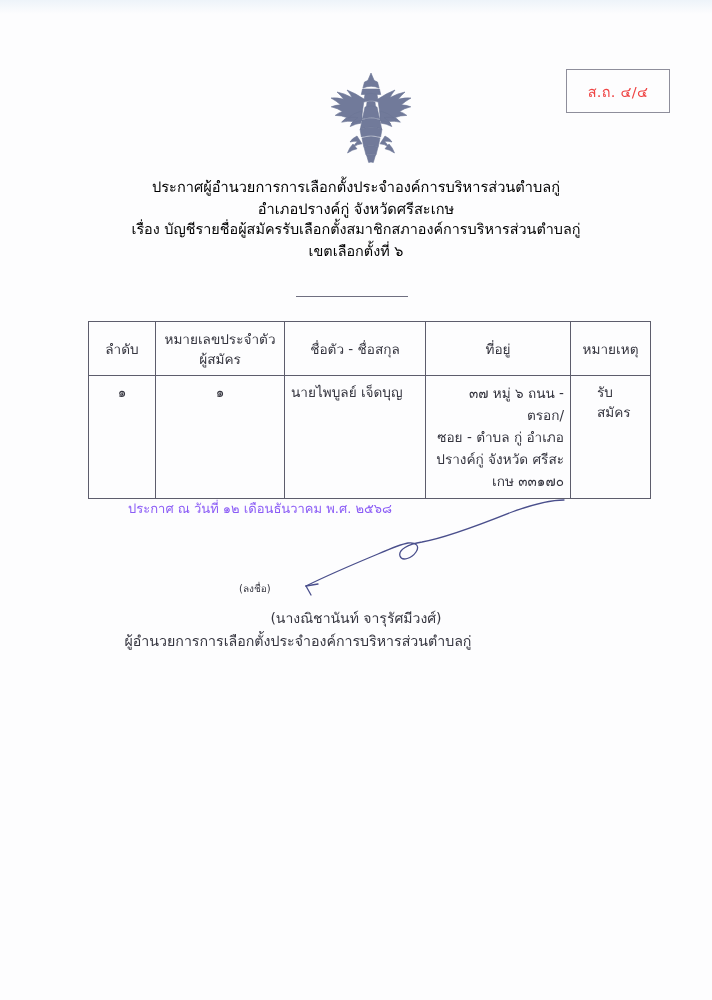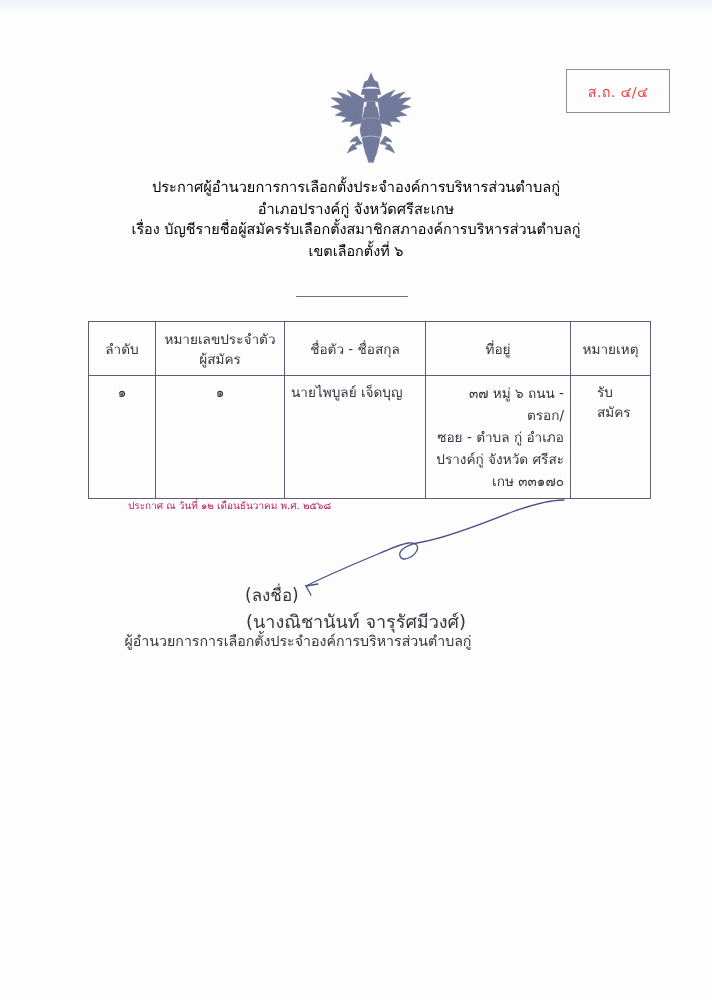--- a/index.html
+++ b/index.html
@@ -118,51 +118,51 @@
   .tbl tbody td.c-name    { }
   .tbl tbody td.c-address { padding-left: 10px; }
   .tbl tbody td.c-note    { padding-left: 26px; }
   .addr-line { display: block; line-height: 22px; }
 
   
   .date-line {
     position: absolute;
     left: 128px;
     top: 498px;
-    font-size: 10px;
-    color: #be185d;
+    font-size: 13px;
+    color: #8b5cf6;
     white-space: nowrap;
   }
 
   
   .sig-ink {
     position: absolute;
     left: 296px;
     top: 498px;
     width: 290px;
     height: 100px;
     pointer-events: none;
   }
   .sig-ink svg { display: block; width: 100%; height: 100%; }
 
   .sig-signed {
     position: absolute;
-    left: 245px;
+    left: 239px;
     top: 581px;
-    font-size: 17px;
+    font-size: 10px;
     color: #35353f;
     white-space: nowrap;
   }
   .sig-name {
     position: absolute;
     left: 0;
     top: 607px;
     width: 712px;
     text-align: center;
-    font-size: 18px;
+    font-size: 14px;
     color: #35353f;
     white-space: nowrap;
   }
   .sig-role {
     position: absolute;
     left: 0;
     top: 630px;
     width: 596px;
     text-align: center;
     font-size: 14.2px;

